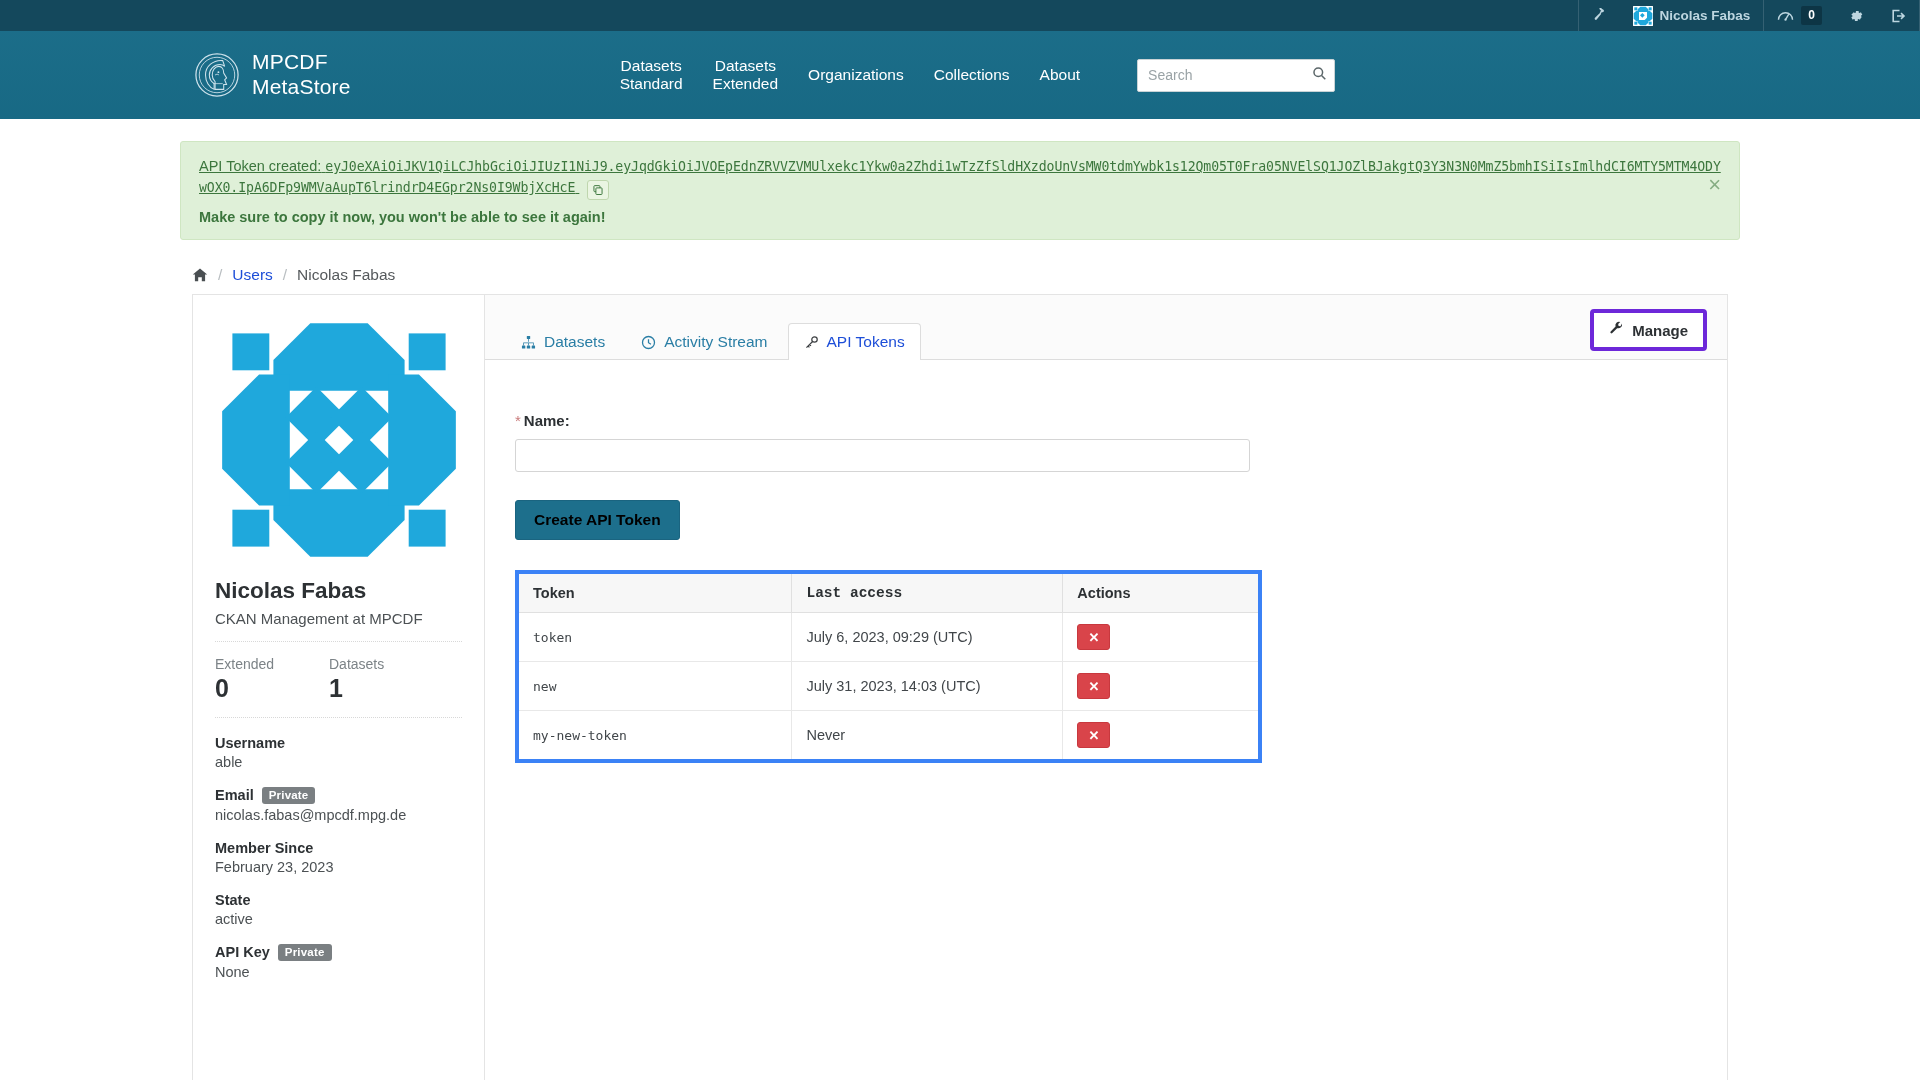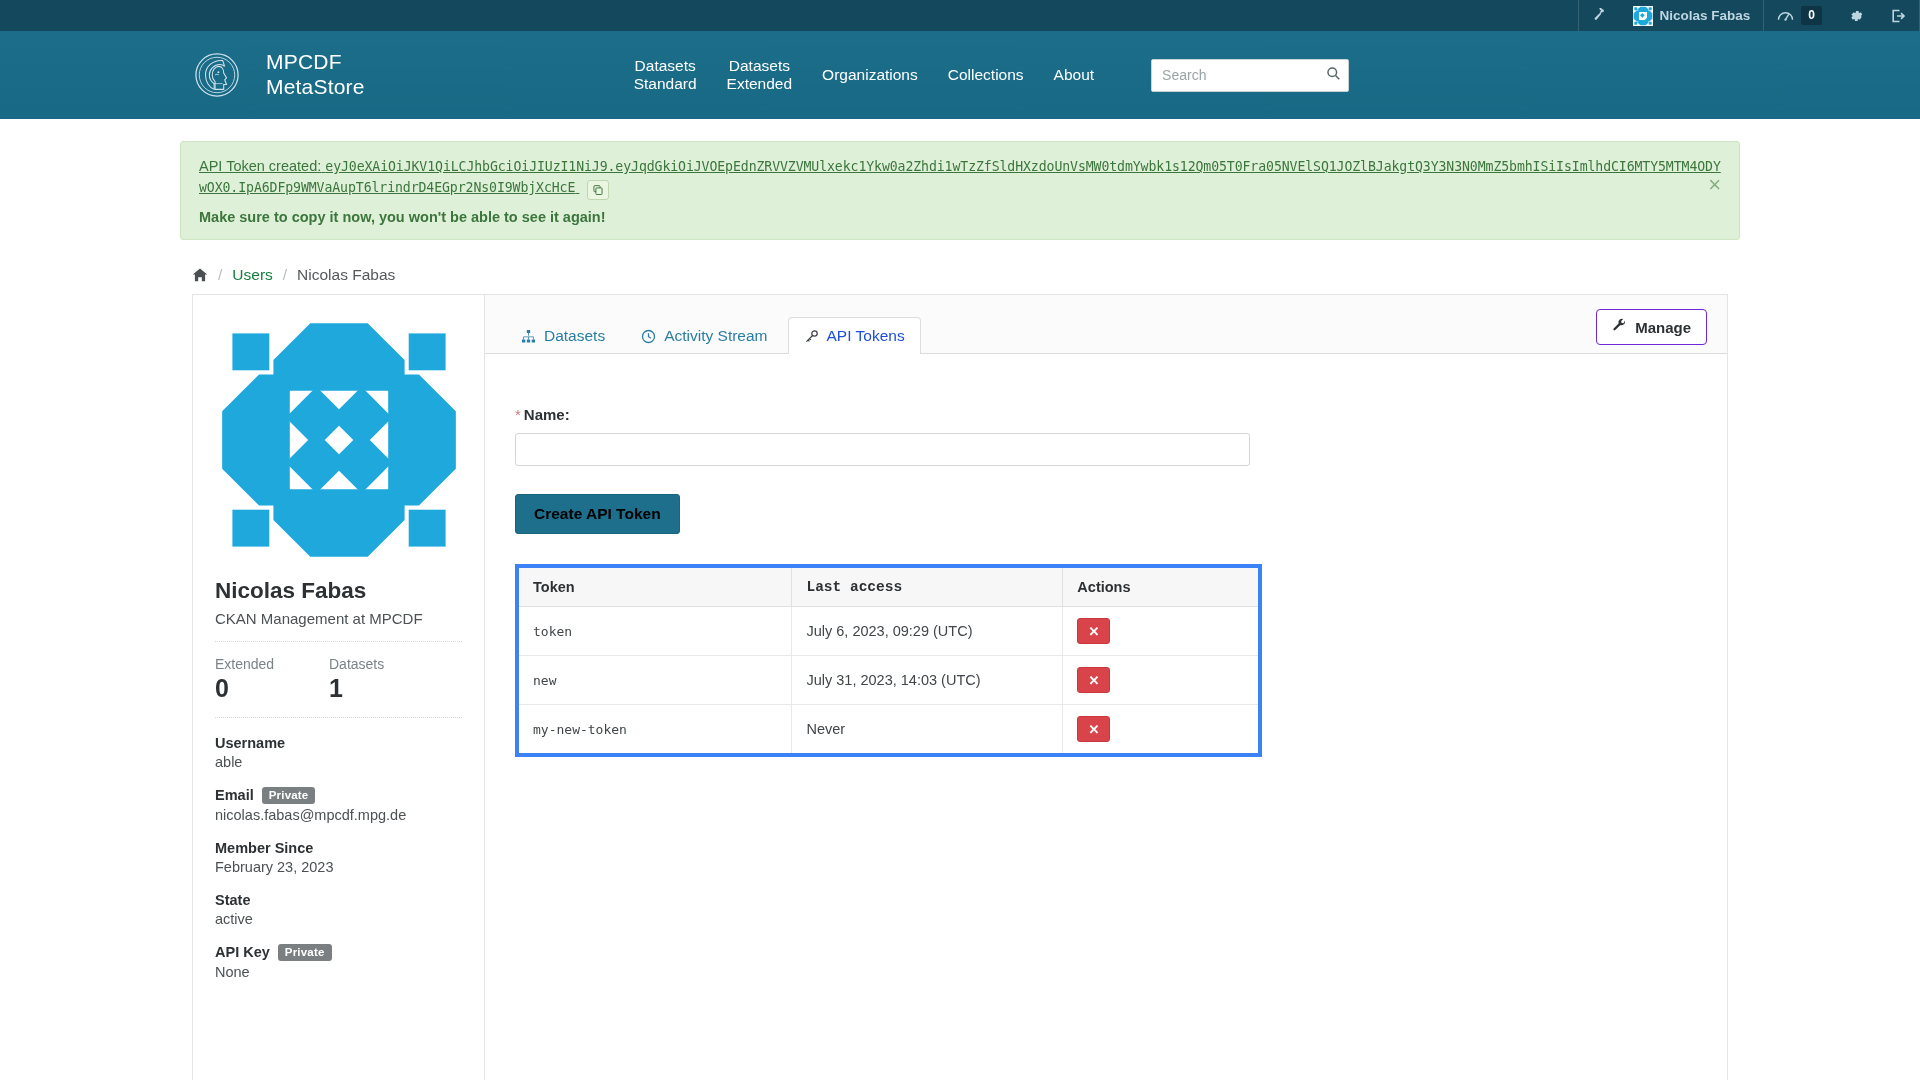--- a/index.html
+++ b/index.html
@@ -65,21 +65,21 @@
   }
   .header-inner {
     width: 1560px;
     margin: 0 auto;
     display: flex;
     align-items: center;
     height: 100%;
   }
   .brand {
     display: flex; align-items: center;
-    gap: 26px;
+    gap: 12px;
     margin-left: 14px;
     text-decoration: none;
     cursor: pointer;
   }
   .brand-logo {
     width: 46px; height: 46px;
     flex: 0 0 46px;
   }
   .brand-text {
     color: #ffffff;
@@ -190,21 +190,21 @@
     width: 1560px;
     margin: 0 auto;
     padding: 26px 0 10px 12px;
     display: flex;
     align-items: center;
     gap: 10px;
     font-size: 15.5px;
     color: #5a6165;
   }
   .bc-sep { color: #b9bec1; }
-  .bc-link { color: #15803d; text-decoration: none; cursor: pointer; }
+  .bc-link { color: #1d4ed8; text-decoration: none; cursor: pointer; }
   .bc-current { color: #55595c; }
   .home-icon { color: #4a4f52; display: inline-flex; }
 
   
   .page-wrap {
     width: 1560px;
     margin: 0 auto;
     display: flex;
     align-items: stretch;
     gap: 0;
@@ -321,21 +321,21 @@
     border-color: #dddddd;
     color: #1d4ed8;
     cursor: default;
   }
   .tab-icon { display: inline-flex; }
   .btn-manage {
     display: inline-flex;
     align-items: center;
     gap: 8px;
     background: #ffffff;
-    border: 1px solid #6d28d9;
+    border: 4px solid #6d28d9;
     border-radius: 4px;
     padding: 8px 15px;
     font-size: 15px;
     font-weight: bold;
     color: #2d3134;
     cursor: pointer;
     margin-bottom: 8px;
     font-family: "Liberation Sans", sans-serif;
   }
 

